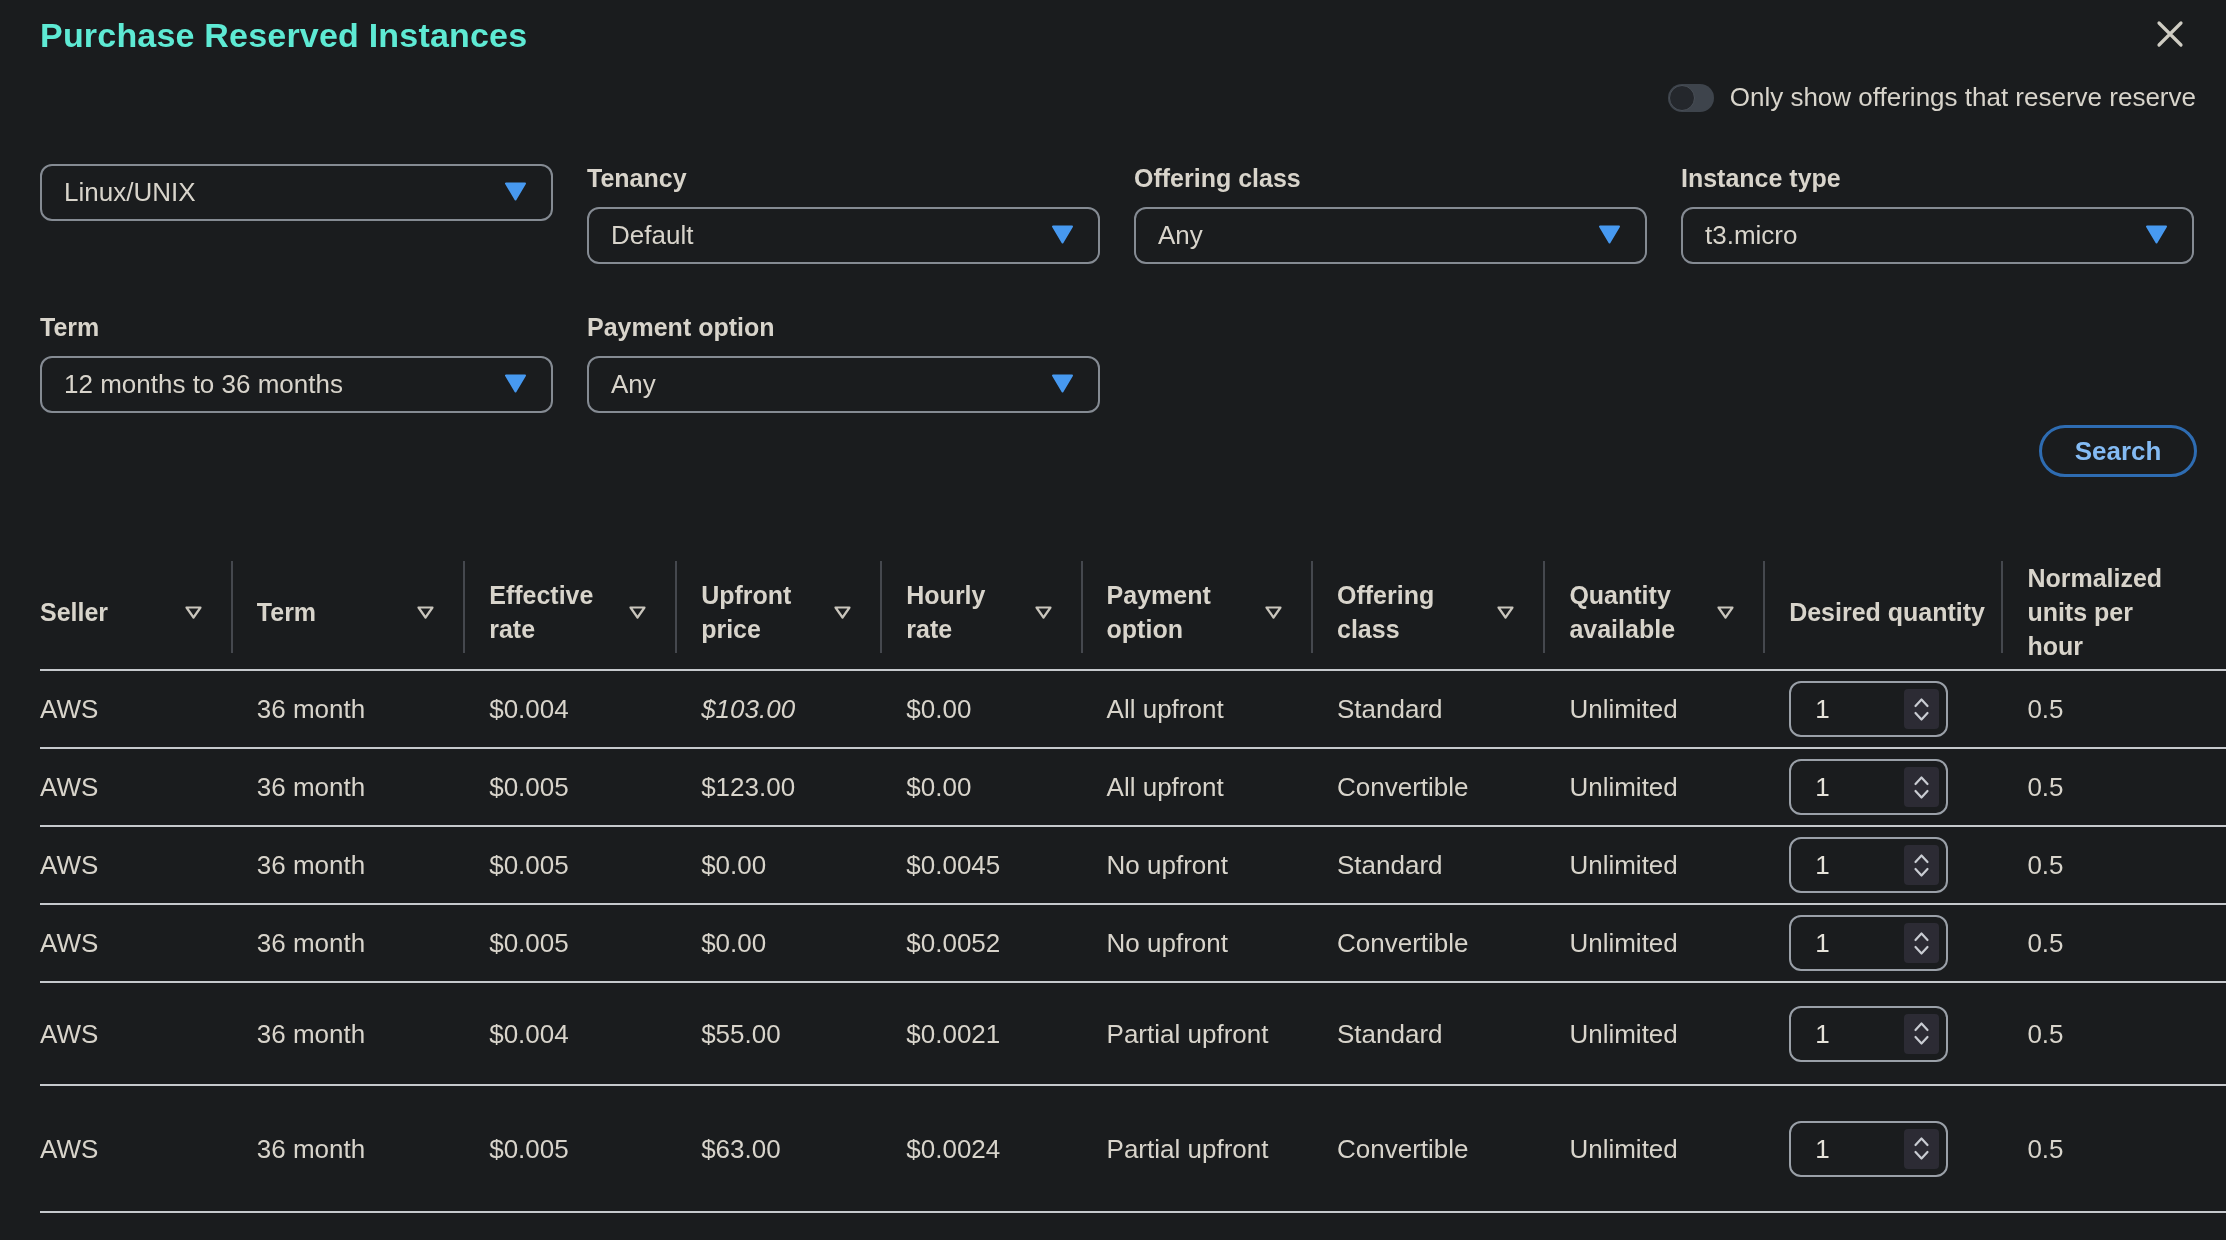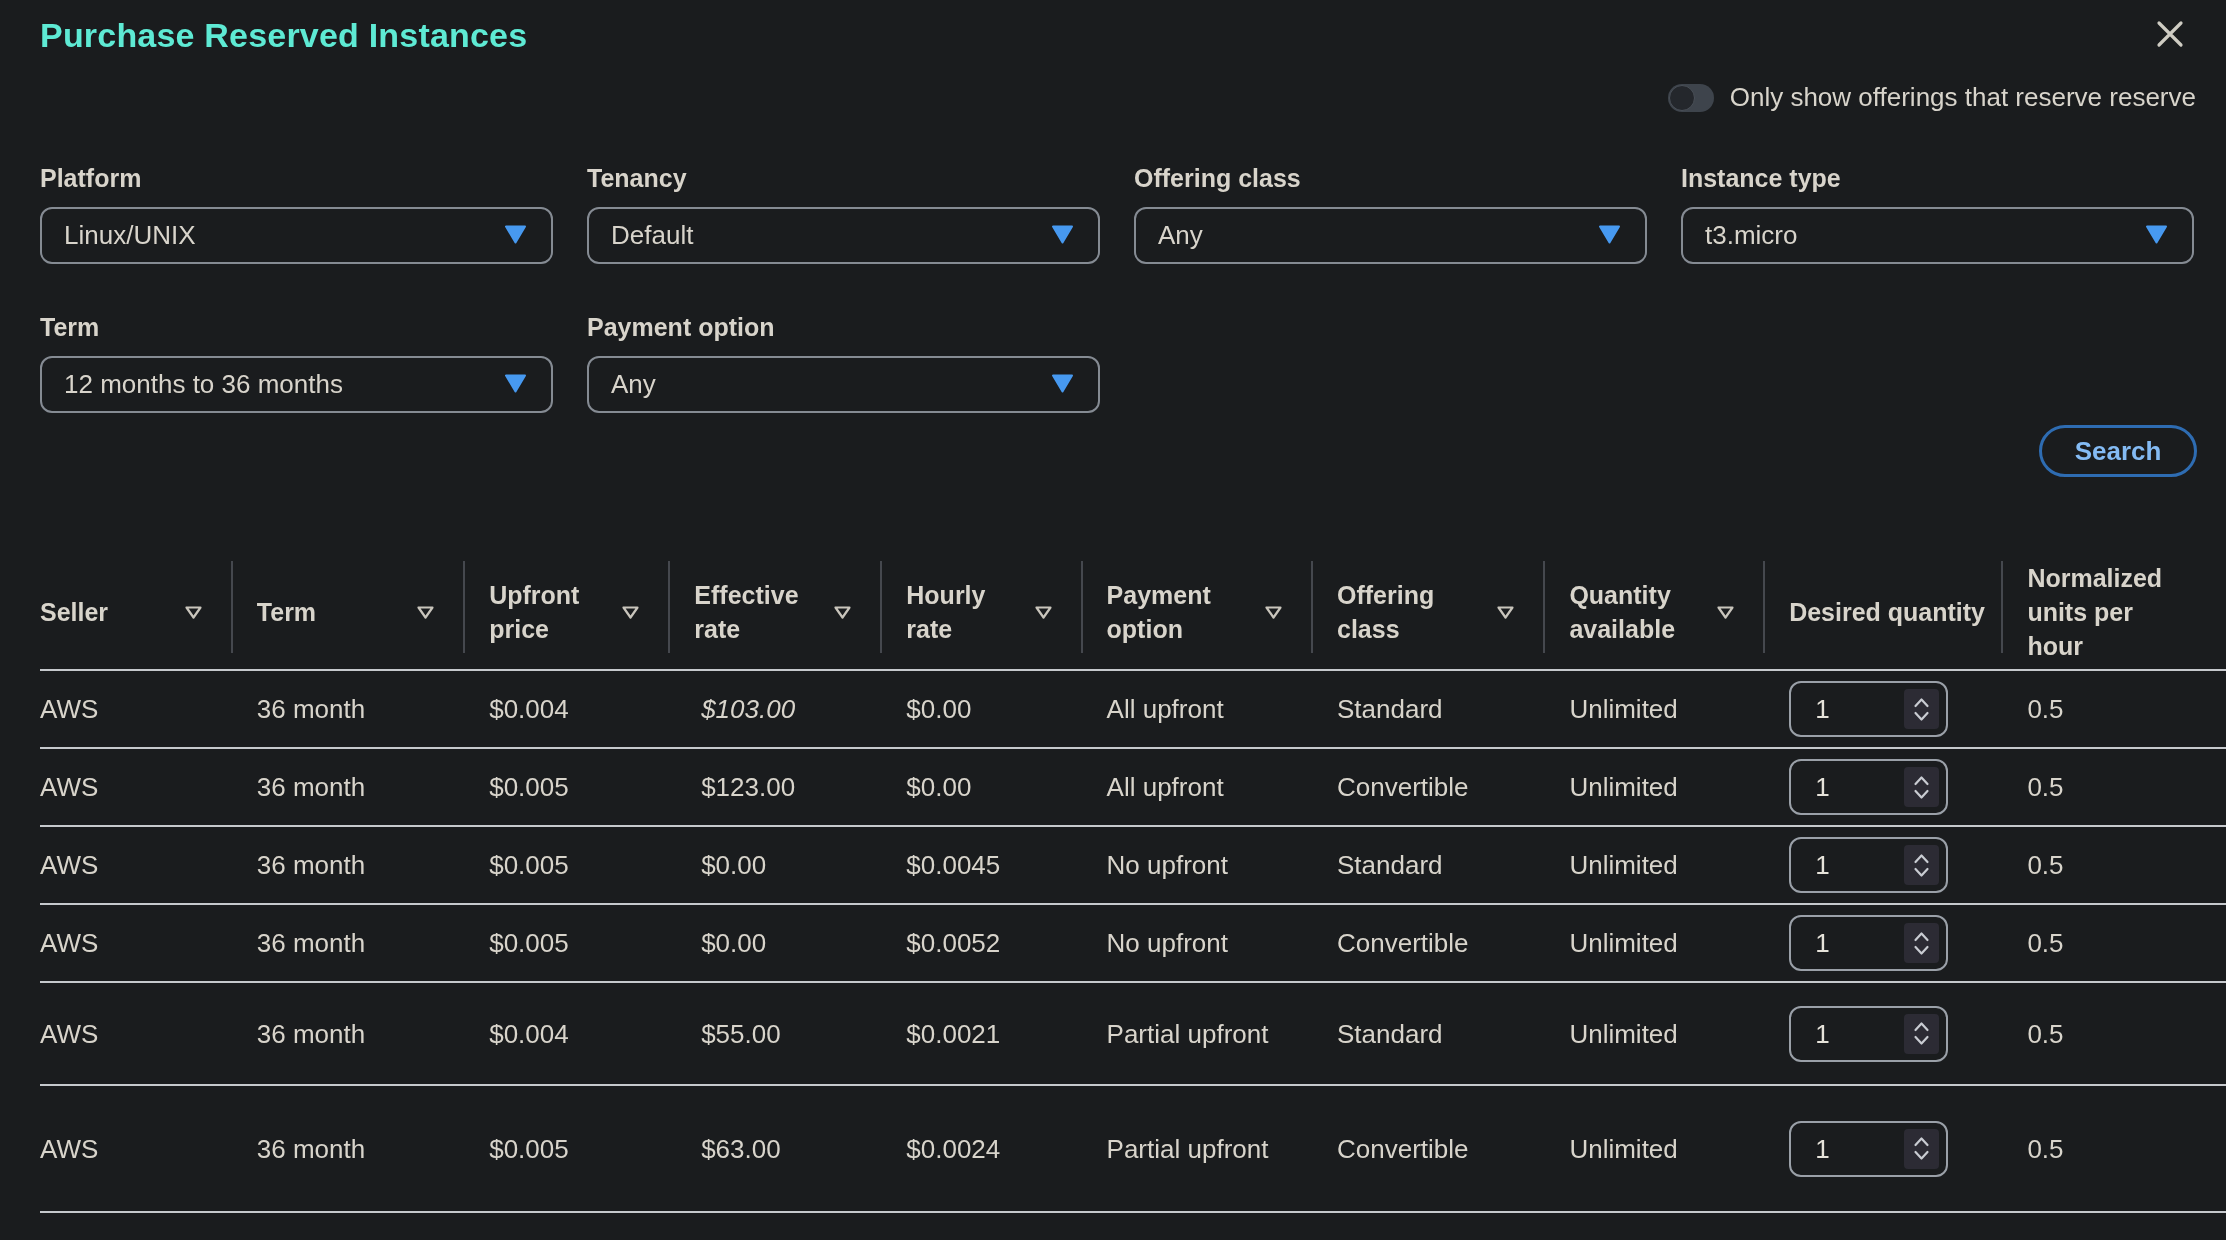--- a/index.html
+++ b/index.html
@@ -133,21 +133,20 @@
 
 <div class="toggle-row">
   <div class="toggle">
     <div class="knob"></div>
   </div>
   <span class="toggle-label">Only show offerings that reserve reserve</span>
 </div>
 
 <div class="filters" id="filters">
     <div>
-      <div class="filter-label">Platform</div>
      <div class="dropdown">
        <span>Linux/UNIX</span>
        <span class="caret">
          <svg width="23" height="20" viewBox="0 0 23 20">
             <path d="M2 2 L21 2 L11.5 18 Z" fill="#4799f0" stroke="#4799f0" stroke-width="2" stroke-linejoin="round"></path>
           </svg>
        </span>
      </div>
     </div>
     <div>
@@ -221,32 +220,32 @@
       </div>
       <div class="th" style="width: 238px; padding-left: 26px;">
         <span class="divider"></span>
         <span class="th-label">Term</span>
         <span class="sort-arrow">
       <svg width="19" height="15" viewBox="0 0 19 15">
             <path d="M2.5 2.5 L16.5 2.5 L9.5 12.5 Z" fill="none" stroke="#c9c5bc" stroke-width="2.2" stroke-linejoin="round"></path>
           </svg>
     </span>
       </div>
+      <div class="th" style="width: 217px; padding-left: 26px;">
+        <span class="divider"></span>
+        <span class="th-label">Effective rate</span>
+        <span class="sort-arrow">
+      <svg width="19" height="15" viewBox="0 0 19 15">
+            <path d="M2.5 2.5 L16.5 2.5 L9.5 12.5 Z" fill="none" stroke="#c9c5bc" stroke-width="2.2" stroke-linejoin="round"></path>
+          </svg>
+    </span>
+      </div>
       <div class="th" style="width: 210px; padding-left: 26px;">
         <span class="divider"></span>
         <span class="th-label">Upfront price</span>
-        <span class="sort-arrow">
-      <svg width="19" height="15" viewBox="0 0 19 15">
-            <path d="M2.5 2.5 L16.5 2.5 L9.5 12.5 Z" fill="none" stroke="#c9c5bc" stroke-width="2.2" stroke-linejoin="round"></path>
-          </svg>
-    </span>
-      </div>
-      <div class="th" style="width: 217px; padding-left: 26px;">
-        <span class="divider"></span>
-        <span class="th-label">Effective rate</span>
         <span class="sort-arrow">
       <svg width="19" height="15" viewBox="0 0 19 15">
             <path d="M2.5 2.5 L16.5 2.5 L9.5 12.5 Z" fill="none" stroke="#c9c5bc" stroke-width="2.2" stroke-linejoin="round"></path>
           </svg>
     </span>
       </div>
       <div class="th" style="width: 205px; padding-left: 26px;">
         <span class="divider"></span>
         <span class="th-label">Hourly rate</span>
         <span class="sort-arrow">

